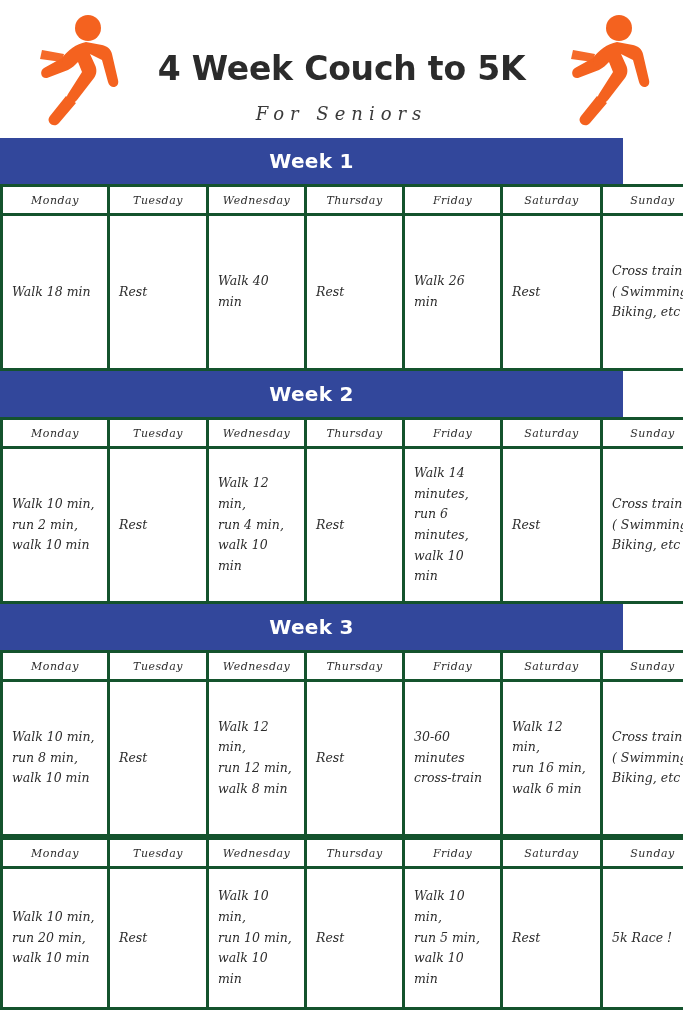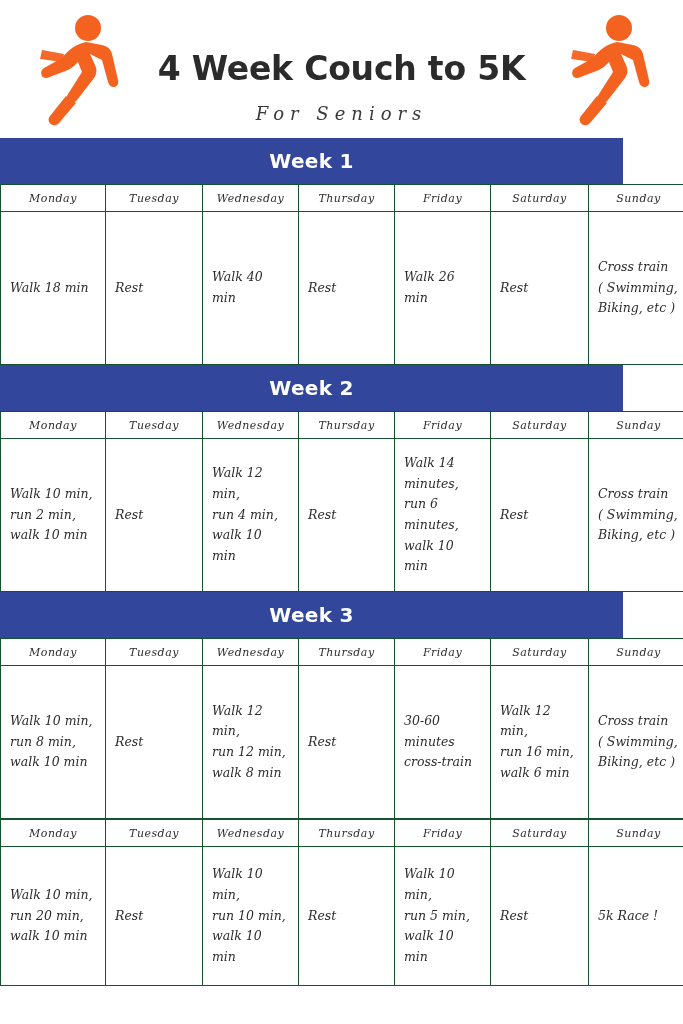--- a/index.html
+++ b/index.html
@@ -76,21 +76,21 @@
     line-height: 46px;
     letter-spacing: 0.3px;
   }
   table.week-table {
     border-collapse: collapse;
     width: 683px;
     table-layout: fixed;
   }
   table.week-table th,
   table.week-table td {
-    border: 1px solid #14532d;
+    border: 3px solid #14532d;
     padding: 0;
     vertical-align: middle;
   }
   table.week-table th {
     height: 26px;
     font-weight: normal;
     font-family: "DejaVu Serif", serif;
     font-style: italic;
     font-size: 11px;
     color: #2d2d2d;

